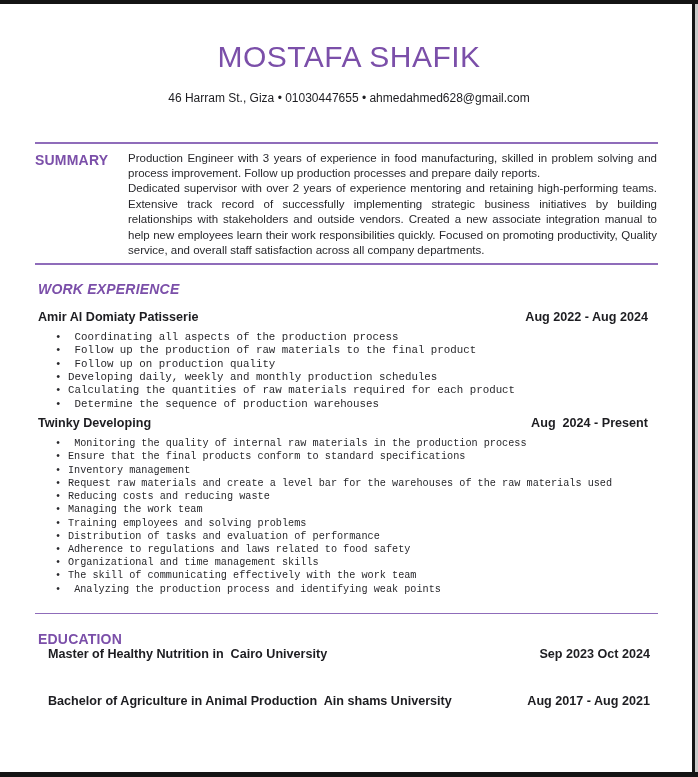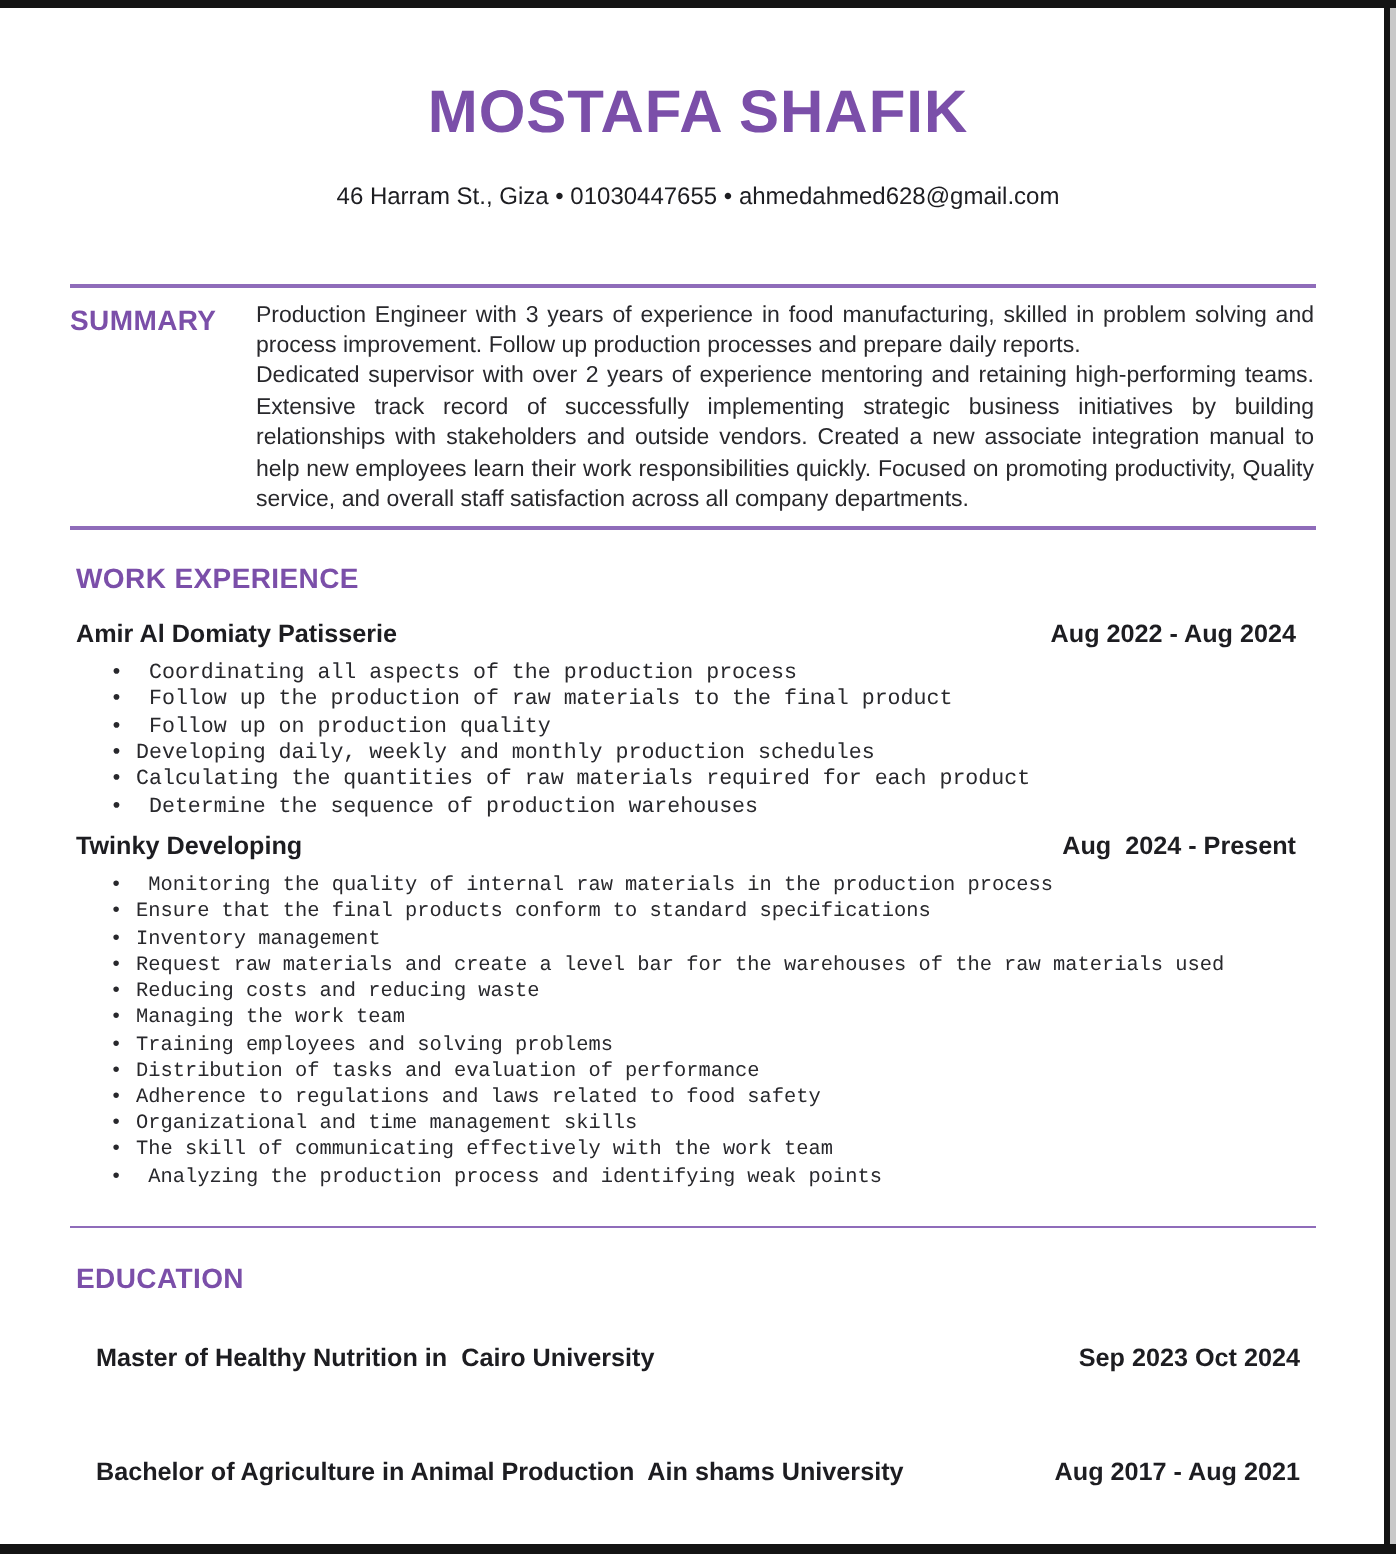--- a/index.html
+++ b/index.html
@@ -27,21 +27,21 @@
     position: absolute;
     top: 0; right: 0; bottom: 0;
     width: 6px;
     background: linear-gradient(to right, var(--frame) 0 3px, var(--frame-gray) 3px 6px);
   }
 
   .resume-name {
     margin-top: 36px;
     text-align: center;
     font-size: 30px;
-    font-weight: bold;
+    font-weight: normal;
     letter-spacing: 0.5px;
     color: var(--accent);
     white-space: pre-wrap;
   }
   .contact-line {
     margin-top: 17px;
     text-align: center;
     font-size: 12px;
     color: var(--ink);
     white-space: pre-wrap;
@@ -78,21 +78,21 @@
   }
   .summary-body p { margin: 0; }
 
   .section-heading {
     font-size: 14px;
     font-weight: bold;
     color: var(--accent);
     letter-spacing: 0.2px;
     padding-left: 38px;
   }
-  .heading-work { margin-top: 16px; }
+  .heading-work { margin-top: 16px; font-style: italic; }
   .heading-education { margin-top: 17px; }
 
   .job-header {
     display: flex;
     justify-content: space-between;
     align-items: baseline;
     padding: 0 50px 0 38px;
     font-size: 12.6px;
     font-weight: bold;
     color: var(--ink);
@@ -126,22 +126,22 @@
 
   .edu-entry {
     display: flex;
     justify-content: space-between;
     align-items: baseline;
     padding: 0 48px;
     font-size: 12.6px;
     font-weight: bold;
     color: var(--ink);
   }
-  .edu-entry-1 { margin-top: 25px; }
-  .edu-entry-2 { margin-top: 43px; }
+  .edu-entry-1 { }
+  .edu-entry-2 { margin-top: 33px; }
   .edu-degree, .edu-dates { white-space: pre-wrap; }
 </style>
 </head>
 <body>
 
 <div class="page">
   <div class="edge-right"></div>
 
   <div class="resume-name">MOSTAFA SHAFIK</div>
   <div class="contact-line">46 Harram St., Giza • 01030447655 • ahmedahmed628@gmail.com</div>

